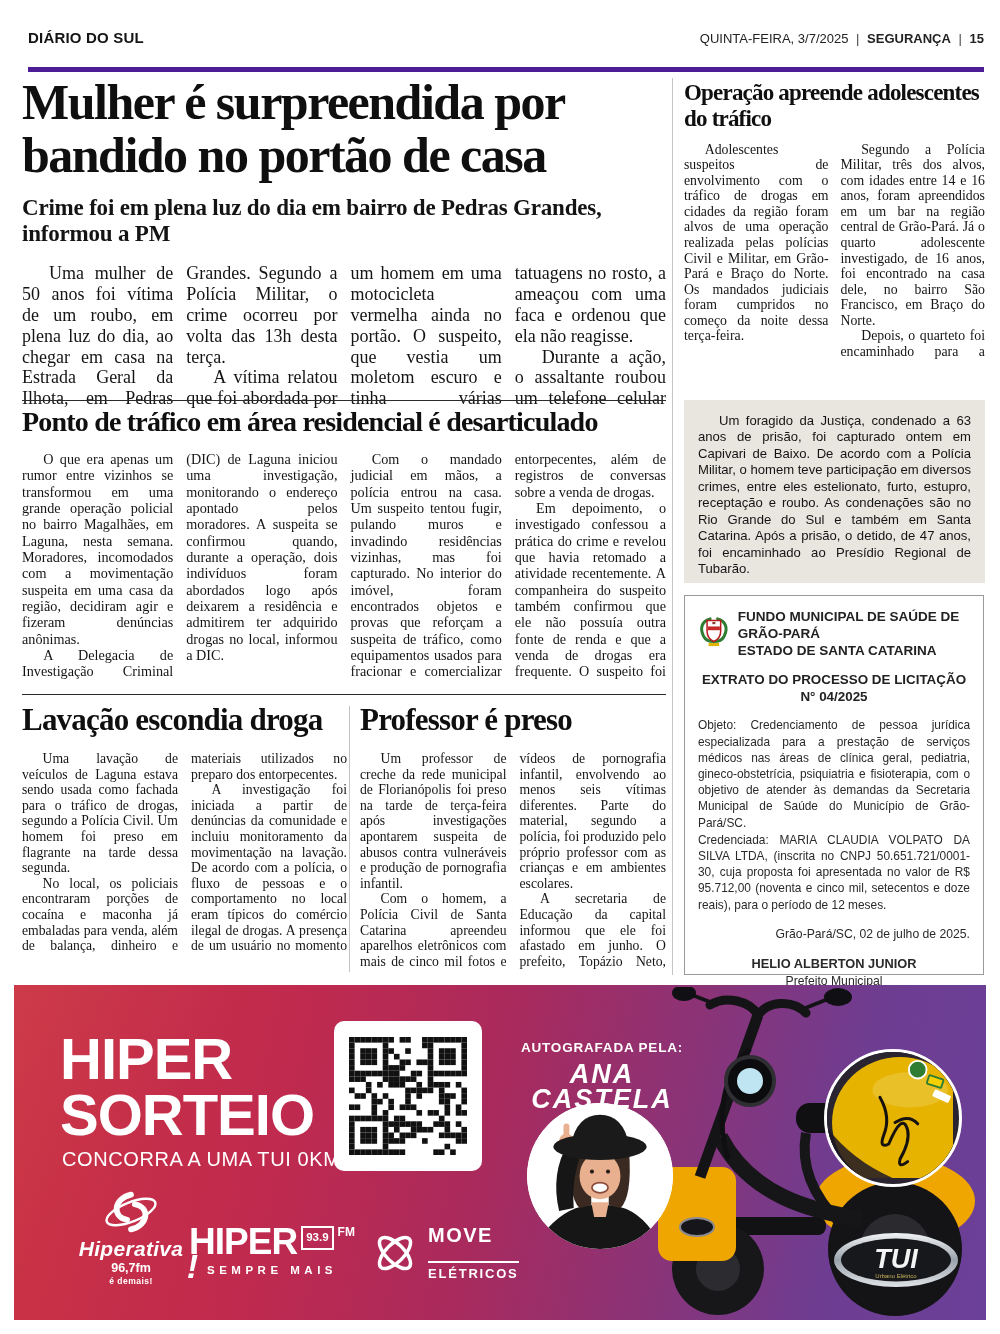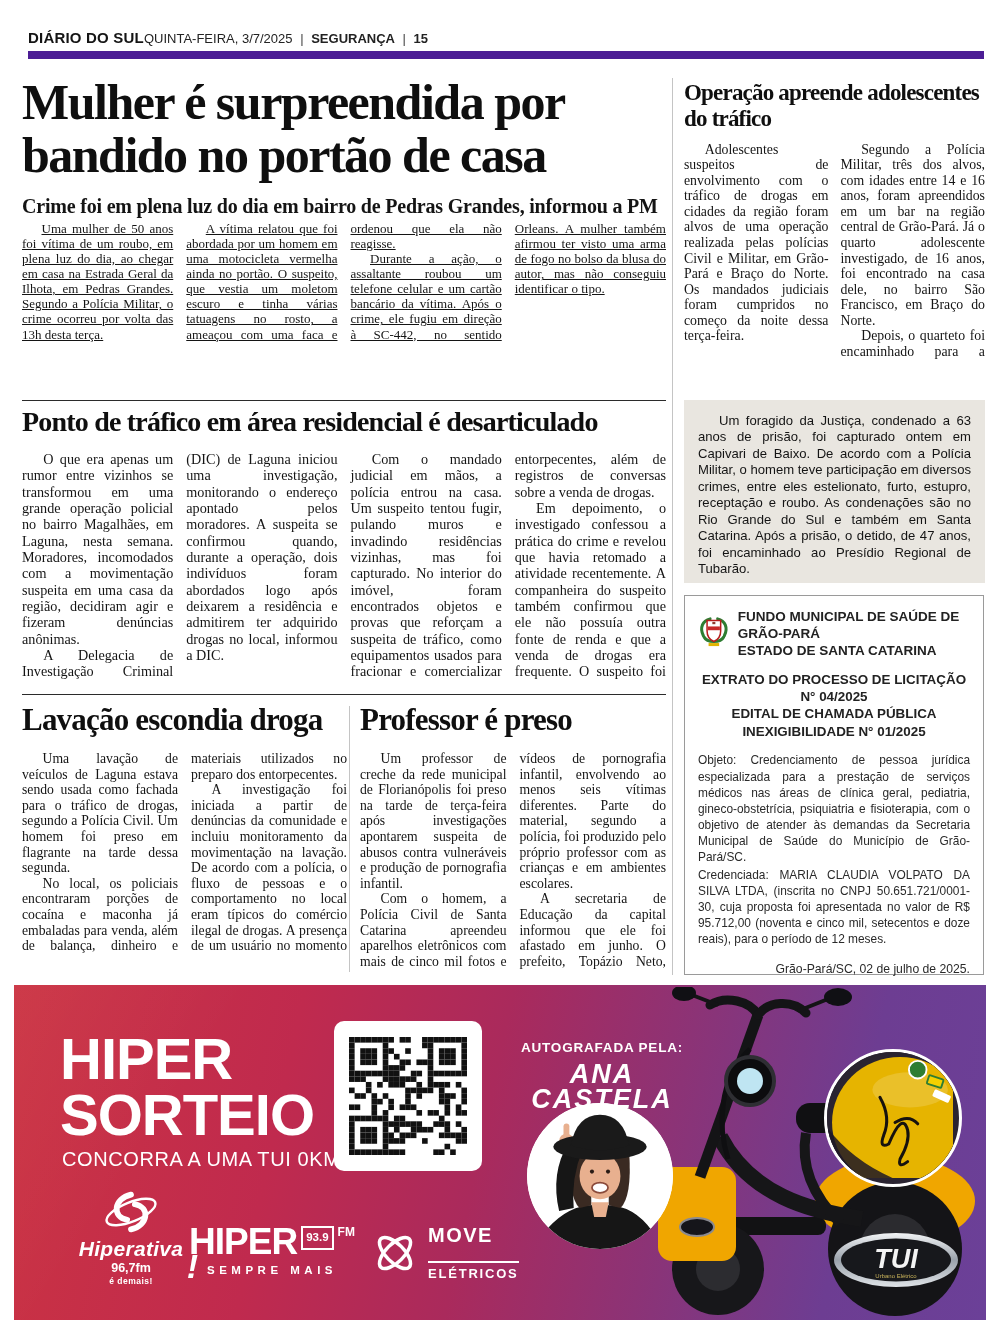--- a/index.html
+++ b/index.html
@@ -4,42 +4,42 @@
 <style>
   html,body { margin:0; padding:0; background:#f2f2f2; }
   .page {
     position:relative; width:1000px; height:1334px; margin:0 auto;
     background:#ffffff; color:#141414; overflow:hidden;
     font-family:"Liberation Serif", serif;
   }
   
   .hdr {
     position:absolute; left:28px; right:16px; top:22px; height:24px;
-    display:flex; justify-content:flex-start; align-items:flex-end;
+    display:flex; justify-content:space-between; align-items:flex-end;
     font-family:"Liberation Sans", sans-serif;
-    border-bottom:8px solid #4c1d95; padding-bottom:5px;
+    border-bottom:5px solid #4c1d95; padding-bottom:21px;
   }
   .masthead { font-weight:bold; font-size:15px; letter-spacing:.2px; }
   .hdr-right { font-size:13px; color:#222; }
   .hdr-right b { font-weight:bold; }
   .hsep { margin:0 4px; color:#444; }
 
   
   .abody { text-align:justify; }
   .abody p { margin:0; text-indent:1.5em; }
   h1,h2 { margin:0; font-weight:700; color:#0f0f0f; }
 
   
   .art-main { position:absolute; left:22px; top:76px; width:644px; }
   .art-main h1 { font-size:50px; line-height:1.06; letter-spacing:-1.5px; }
-  .art-main .subhead { font-size:20px; font-weight:700; margin-top:13px; letter-spacing:-.2px; }
+  .art-main .subhead { font-size:23px; font-weight:700; margin-top:13px; letter-spacing:-.2px; }
   .art-main .abody {
-    margin-top:3px; height:162px; overflow:hidden;
+    margin-top:16px; height:162px; overflow:hidden;
     column-count:4; column-gap:13px;
-    font-size:13px; line-height:1.16;text-decoration:underline;
+    font-size:18px; line-height:1.16;
   }
 
   
   .rule { position:absolute; border-top:1px solid #2b2b2b; }
   .rule-1 { left:22px; width:644px; top:400px; }
   .rule-2 { left:22px; width:644px; top:694px; }
   .vrule { position:absolute; border-left:1px solid #c4c4c4; }
   .vrule-main { left:672px; top:78px; height:897px; }
   .vrule-bottom { left:349px; top:706px; height:266px; }
 
@@ -220,21 +220,20 @@
         <path d="M19,8 h4 v3 h-4 Z" fill="#8d3b2f"></path>
         <rect x="14" y="36" width="14" height="4" fill="#e0b400"></rect>
       </svg>
       <div class="legal-org">
         <div>FUNDO MUNICIPAL DE SAÚDE DE GRÃO-PARÁ</div>
         <div>ESTADO DE SANTA CATARINA</div>
       </div>
     </div>
     <div class="legal-title">
       <div>EXTRATO DO PROCESSO DE LICITAÇÃO N° 04/2025</div>
-      <div>EDITAL DE CHAMADA PÚBLICA INEXIGIBILIDADE N° 01/2025</div>
     </div>
     <div class="legal-body">
       <p>Objeto: Credenciamento de pessoa jurídica especializada para a prestação de serviços médicos nas áreas de clínica geral, pediatria, gineco-obstetrícia, psiquiatria e fisioterapia, com o objetivo de atender às demandas da Secretaria Municipal de Saúde do Município de Grão-Pará/SC.</p>
       <p>Credenciada: MARIA CLAUDIA VOLPATO DA SILVA LTDA, (inscrita no CNPJ 50.651.721/0001-30, cuja proposta foi apresentada no valor de R$ 95.712,00 (noventa e cinco mil, setecentos e doze reais), para o período de 12 meses.</p>
     </div>
     <div class="legal-date">Grão-Pará/SC, 02 de julho de 2025.</div>
     <div class="legal-name">HELIO ALBERTON JUNIOR</div>
     <div class="legal-role">Prefeito Municipal</div>
   </div>
 

